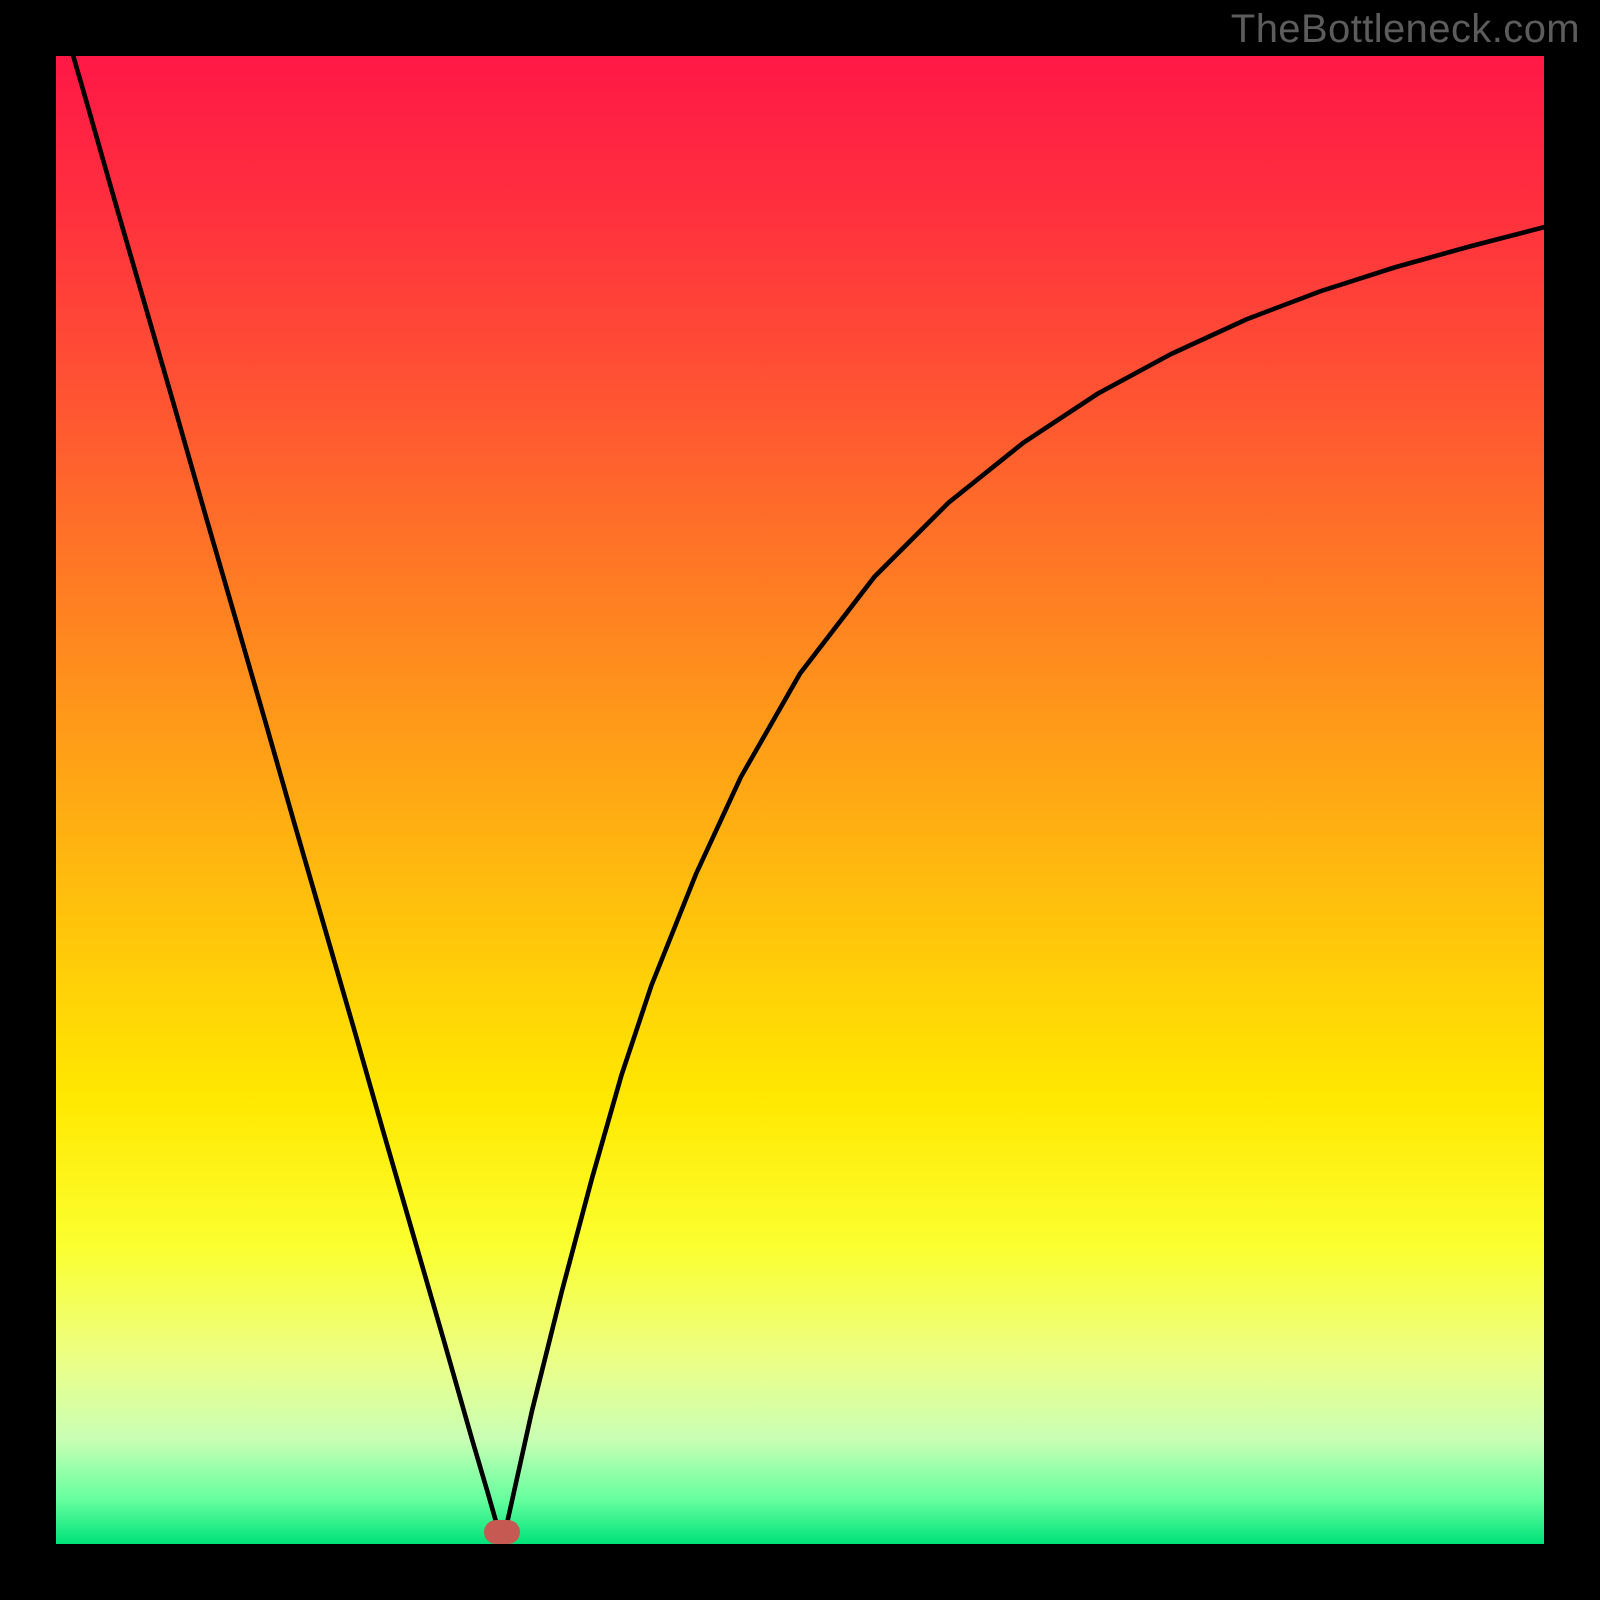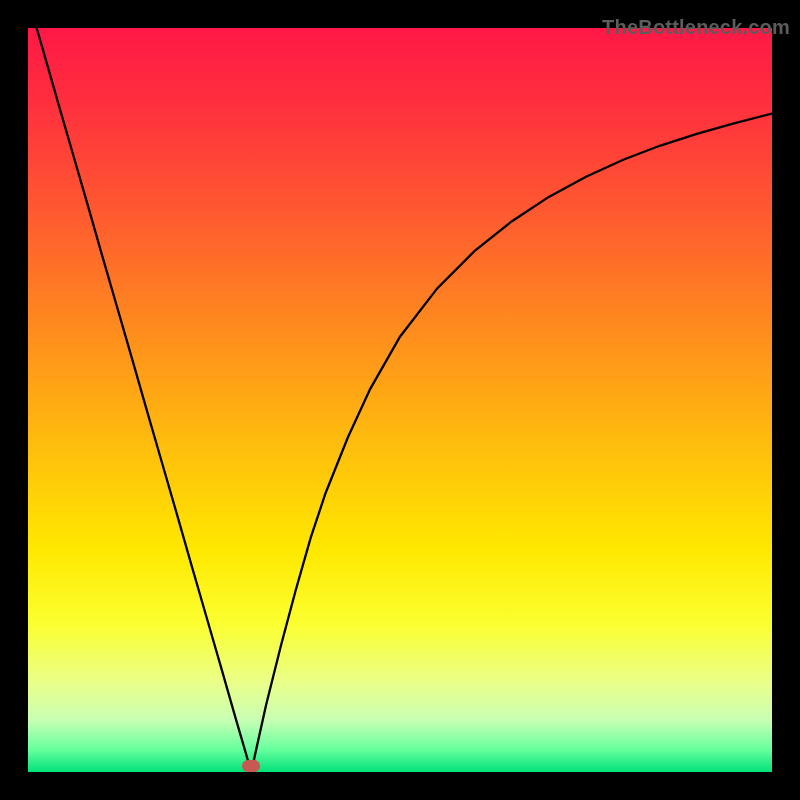--- a/index.html
+++ b/index.html
@@ -22,25 +22,25 @@
   .plot {
     position: absolute;
     top: 28px;
     left: 28px;
     width: 744px;
     height: 744px;
     overflow: hidden;
   }
   .watermark {
     position: absolute;
-    top: 16px;
+    top: 4px;
     right: 10px;
     color: #5c5c5c;
     font-size: 20px;
-    font-weight: 700;
+    font-weight: 400;
     letter-spacing: 0.2px;
     z-index: 10;
   }
   .marker {
     position: absolute;
     width: 18px;
     height: 12px;
     border-radius: 6px;
     background: #c65a52;
     transform: translate(-50%, -50%);

